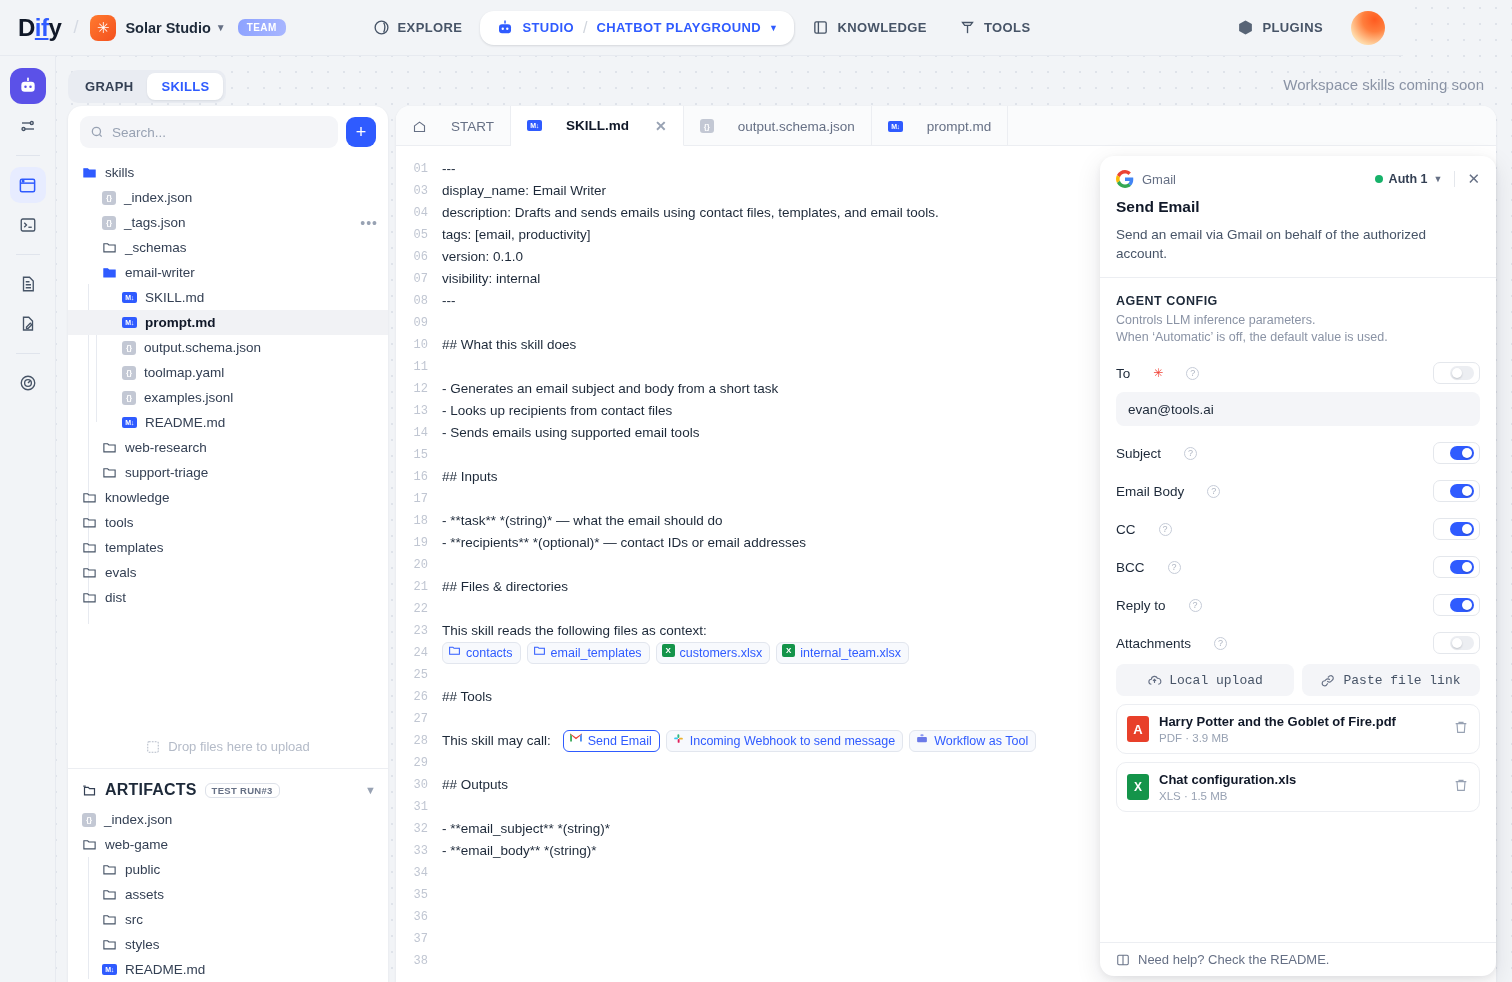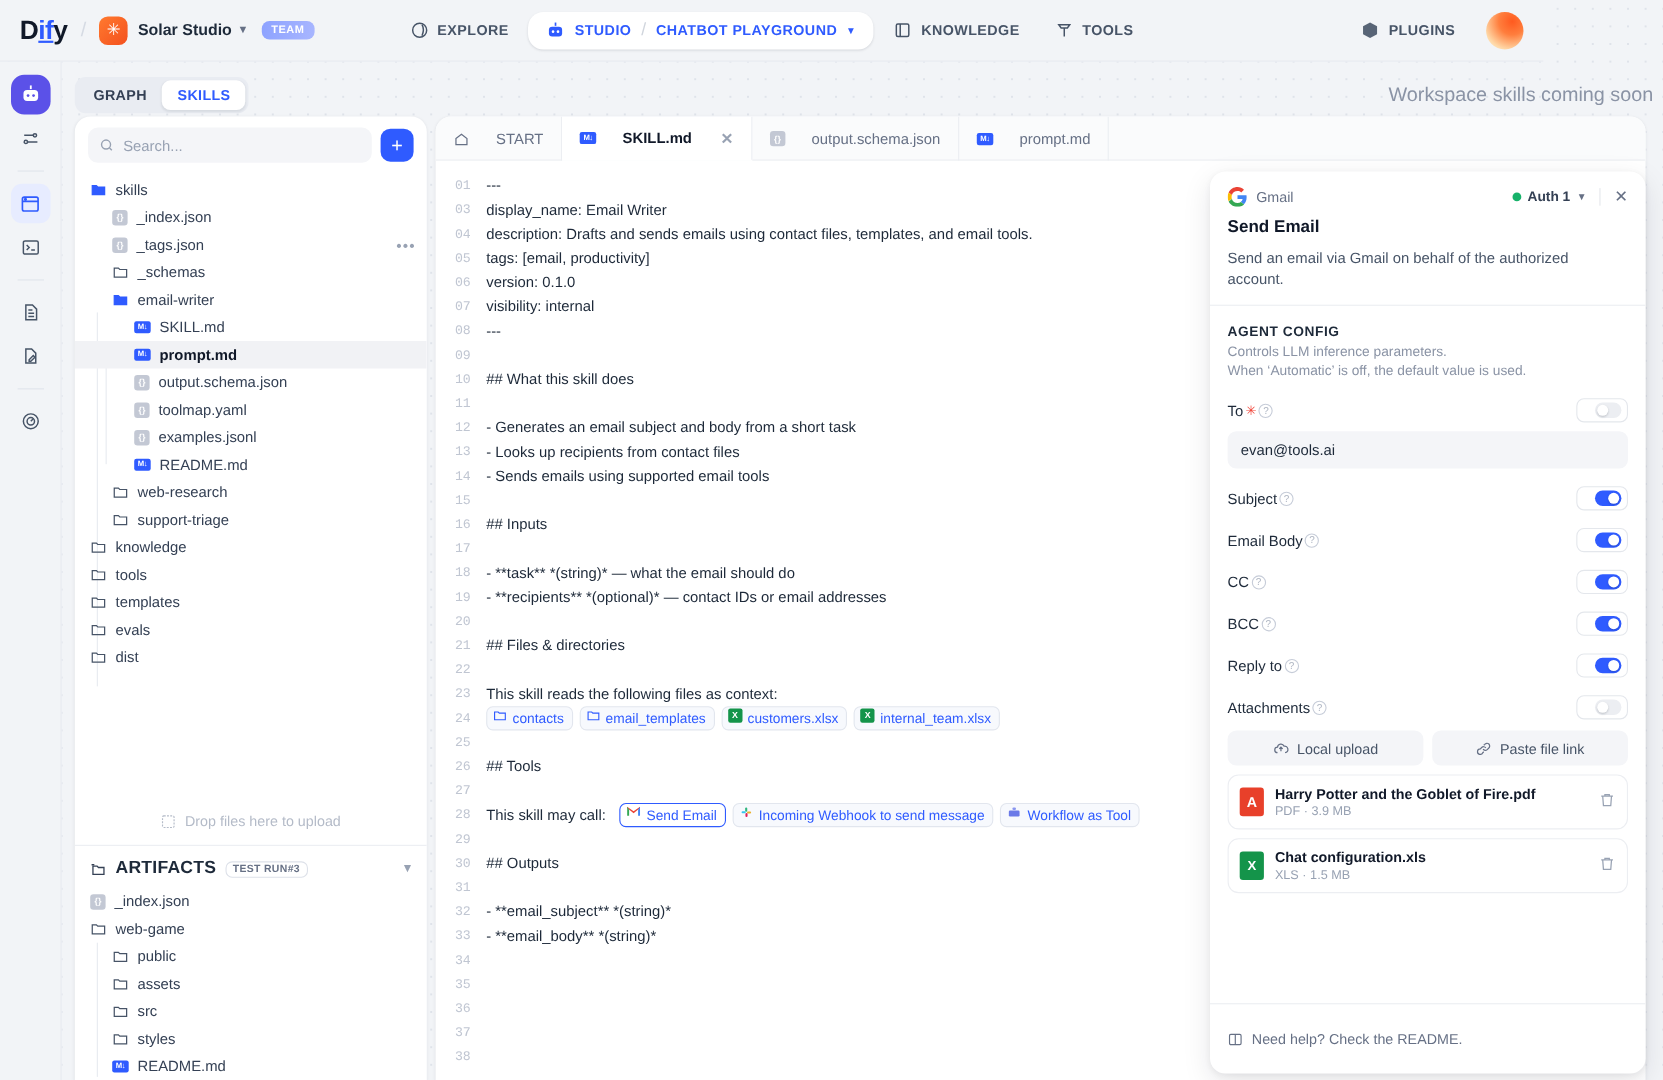--- a/index.html
+++ b/index.html
@@ -84,21 +84,21 @@
   }
   .rail-btn.primary { background:#5b51e8; color:#fff; border-radius:12px; }
   .rail-btn.active { background:#e7ecff; color:#2f5bff; }
   .rail-div { width: 24px; height:1px; background:#e0e4ec; margin: 7px 0; }
 
   
   .wb-tabs { position:absolute; top: 70px; left: 68px; display:flex; align-items:center;
              background:#e9ecf2; border-radius: 10px; padding: 3px; z-index: 5; }
   .wb-tab { padding: 6px 14px; font-size: 13px; font-weight: 700; color:#344054; border-radius: 8px; letter-spacing:.3px; cursor:pointer;}
   .wb-tab.active { background:#fff; color:#2f5bff; box-shadow: 0 1px 2px rgba(16,24,40,.08); }
-  .wb-note { position:absolute; top: 76px; right: 9px; font-size: 18px; color:#8a93a5; }
+  .wb-note { position:absolute; top: 76px; right: 28px; font-size: 15px; color:#8a93a5; }
 
   
   .sidebar {
     position:absolute; top: 106px; left: 68px; width: 320px; height: 876px;
     background:#fff; border-radius: 14px 14px 0 0;
     box-shadow: 0 1px 3px rgba(16,24,40,.07);
     display:flex; flex-direction:column; overflow:hidden;
   }
   .sb-search-row { display:flex; align-items:center; gap: 8px; padding: 10px 12px 8px 12px; }
   .sb-search {
@@ -184,21 +184,21 @@
   .dot-g { width:8px;height:8px;border-radius:50%;background:#17b26a; }
   .vdiv { width:1px; height:16px; background:#e4e7ec; margin: 0 12px; }
   .pn-x { color:#667085; font-size: 15px; cursor:pointer; }
   .pn-title { font-size: 15.5px; font-weight:700; color:#101828; margin-top: 10px; }
   .pn-desc { font-size: 13.5px; color:#475467; margin-top: 9px; line-height: 19px; }
   .pn-sep { height:1px; background:#eceef2; }
   .pn-body { flex:1; overflow:hidden; padding: 16px; }
   .sec-title { font-size: 12.5px; font-weight:700; color:#1d2939; letter-spacing:.5px; }
   .sec-sub { font-size: 12.5px; color:#8a93a5; line-height: 17px; margin-top: 4px; }
   .field { display:flex; align-items:center; margin-top: 16px; }
-  .flabel { font-size: 13.5px; color:#1d2939; display:flex; align-items:center; gap:2px; }
+  .flabel { font-size: 13.5px; color:#1d2939; display:flex; align-items:center; gap:23px; }
   .req { color:#f04438; font-size: 12px; line-height:1; }
   .q { width:13px;height:13px;border-radius:50%;border:1px solid #c6ccd8;color:#aeb5c2;
       font-size:9px; display:flex;align-items:center;justify-content:center; }
   .auto {
     margin-left:auto; display:flex; align-items:center; gap: 7px;
     border:1px solid #e4e7ec; border-radius: 7px; padding: 3px 5px 3px 9px; cursor:pointer;
   }
   .auto-lbl { font-size: 12px; color:#667085; }
   .sw { width:24px;height:14px;border-radius:8px;background:#eceef2; position:relative; }
   .sw::after { content:""; position:absolute; top:2px; left:2px; width:10px;height:10px;border-radius:50%;background:#fff;
@@ -206,34 +206,34 @@
   .sw.on { background:#2f5bff; }
   .sw.on::after { left: 12px; }
   .inputbox {
     margin-top: 8px; background:#f4f5f8; border-radius: 8px; height: 34px;
     display:flex; align-items:center; padding: 0 12px; font-size: 13.5px; color:#1d2939;
   }
   .upl-row { display:flex; gap: 8px; margin-top: 10px; }
   .upl {
     flex:1; height:32px; background:#f4f5f8; border-radius:8px;
     display:flex; align-items:center; justify-content:center; gap:7px;
-    font-size:13px; color:#475467; cursor:pointer;
+    font-size:13px; color:#475467; cursor:pointer;font-family:Liberation Mono, monospace;
   }
   .fileitem {
     display:flex; align-items:center; gap: 10px; margin-top: 8px;
     border:1px solid #eceef2; border-radius: 10px; padding: 9px 10px;
   }
   .pdf-ic { width:22px;height:26px;background:#e8402a;border-radius:3px;color:#fff;
             display:flex;align-items:center;justify-content:center;font-size:13px;font-weight:700;flex:none;}
   .xl-ic { width:22px;height:26px;background:#14944a;border-radius:3px;color:#fff;
            display:flex;align-items:center;justify-content:center;font-size:12px;font-weight:700;flex:none;}
   .fname { font-size: 13px; color:#101828; font-weight:600; }
   .fmeta { font-size: 11.5px; color:#98a2b3; margin-top: 3px; }
   .trash { margin-left:auto; color:#98a2b3; cursor:pointer; }
-  .pn-foot { border-top:1px solid #eceef2; padding: 24px 16px; display:flex; align-items:center; gap:8px;
+  .pn-foot { border-top:1px solid #eceef2; padding: 9px 16px; display:flex; align-items:center; gap:8px;
              font-size: 13px; color:#667085; }
 </style>
 </head>
 <body>
 
 <div class="topbar">
   <div class="brand">
     <div class="brand-logo">D<span class="hl">if</span>y</div>
     <span class="brand-sep">/</span>
     <div class="ws-avatar">✳</div>

